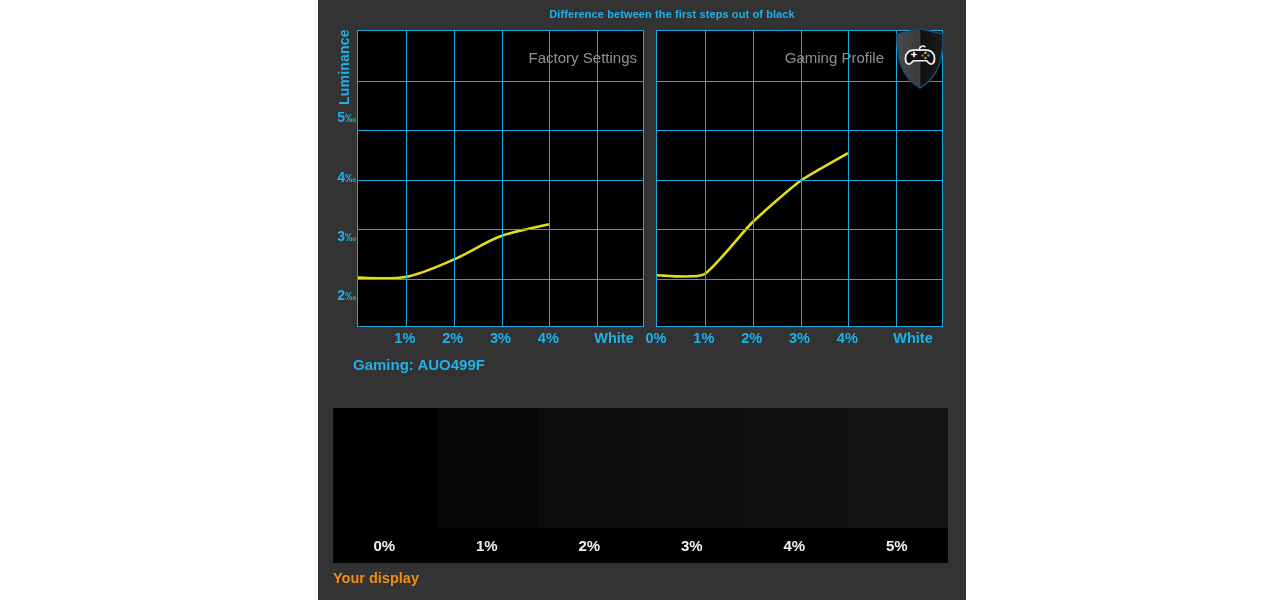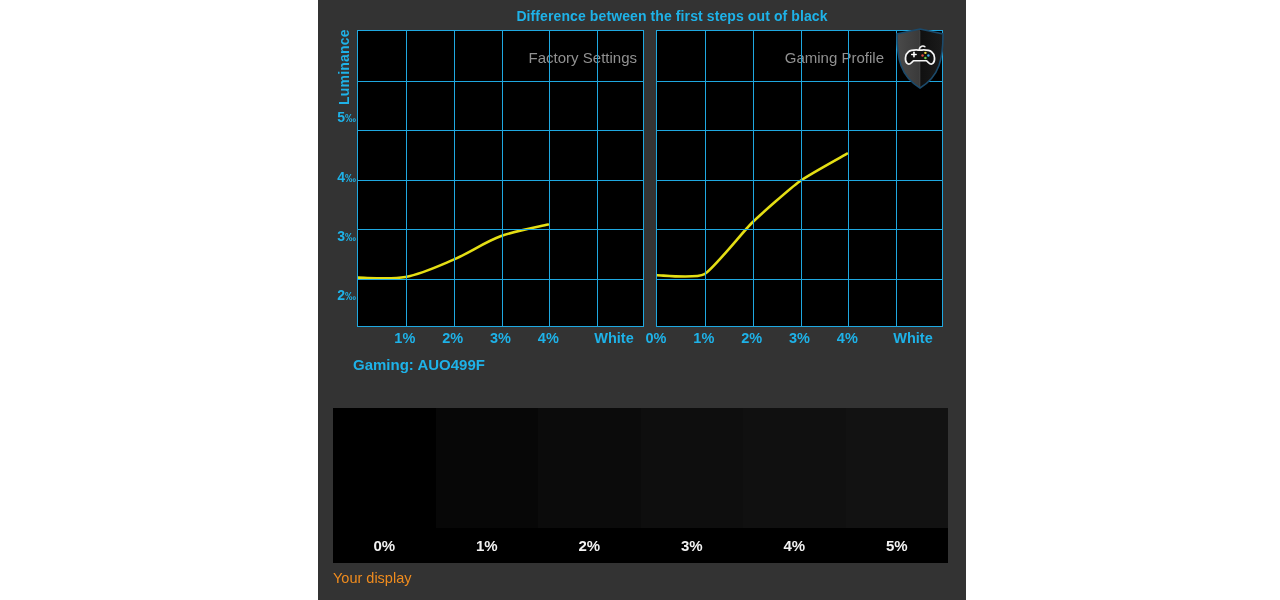--- a/index.html
+++ b/index.html
@@ -19,21 +19,21 @@
     background: #333333;
   }
 
   
   .chart-title {
     position: absolute;
     left: 0; top: 8px;
     width: 708px;
     text-align: center;
     color: #1EB2E8;
-    font-size: 14px;
+    font-size: 11px;
     font-weight: bold;
     letter-spacing: 0.1px;
     white-space: nowrap;
   }
 
   
   .y-axis-label {
     position: absolute;
     left: 18px; top: 28px;
     width: 14px; height: 78px;
@@ -141,21 +141,21 @@
     text-align: center;
     color: #f2f2f2;
     font-size: 15px;
     font-weight: bold;
   }
   .your-display {
     position: absolute;
     left: 15px; top: 570px;
     color: #F08C1E;
     font-size: 14.5px;
-    font-weight: normal;
+    font-weight: bold;
     white-space: nowrap;
   }
 </style>
 </head>
 <body>
 
 <div id="root">
 
   <div class="panel">
 

